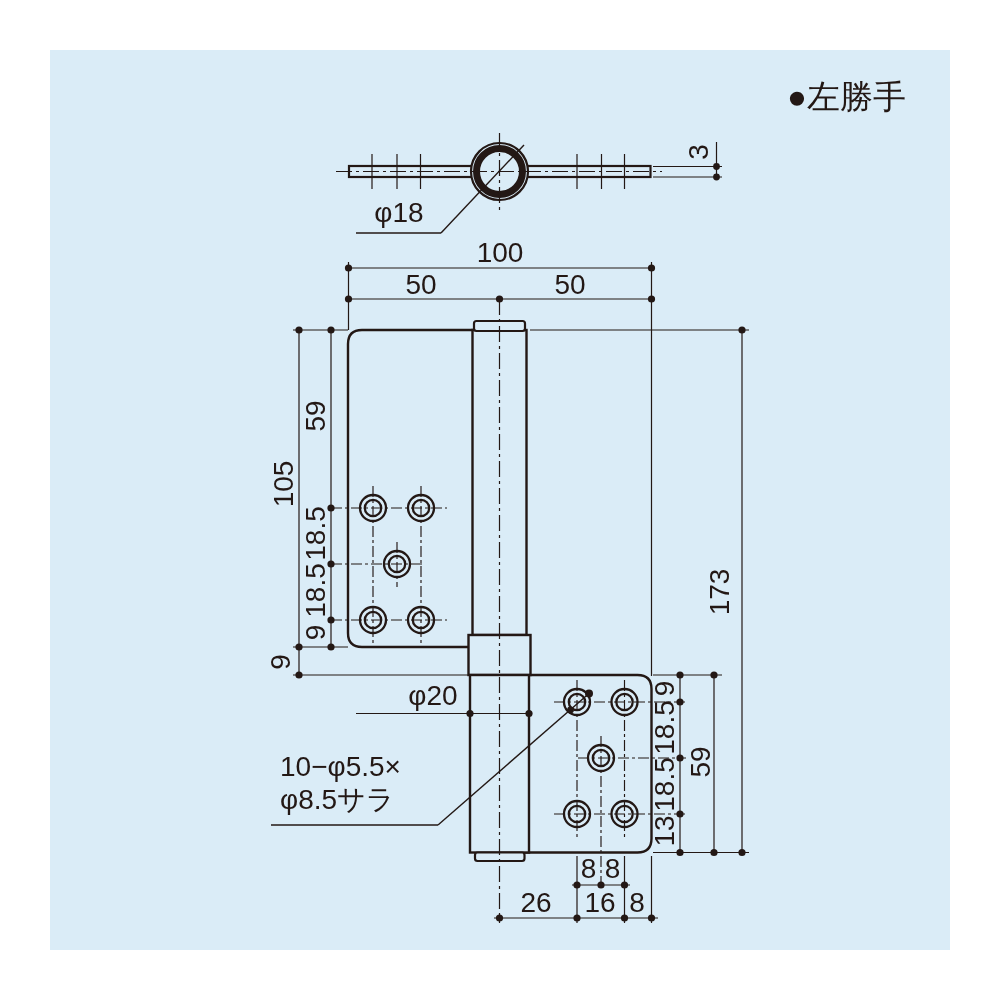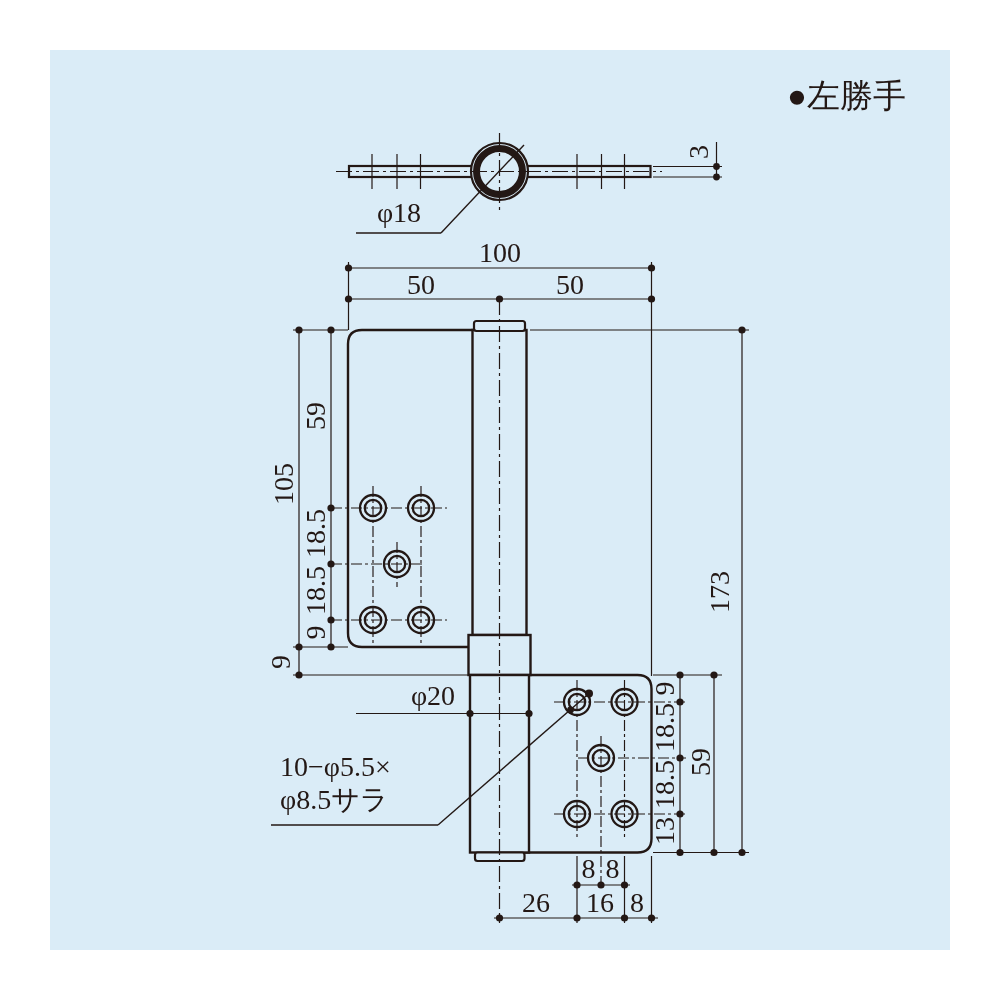--- a/index.html
+++ b/index.html
@@ -1,17 +1,17 @@
 <!DOCTYPE html>
 <html><head>
 <meta charset="utf-8">
 <style>
   html,body{margin:0;padding:0;background:#ffffff;}
   .stage{position:relative;width:1000px;height:1000px;background:#ffffff;overflow:hidden;
-         font-family:Liberation Serif, serif;}
+         font-family:Liberation Sans, sans-serif;}
   svg{position:absolute;left:0;top:0;}
   .o   {stroke:#231815;stroke-width:2.4;fill:none;stroke-linecap:round;}
   .o2  {stroke:#231815;stroke-width:2.2;fill:none;}
   .fillp{fill:#daecf7;}
   .t   {stroke:#231815;stroke-width:1.2;fill:none;}
   .t2  {stroke:#231815;stroke-width:1.4;fill:none;}
   .ct  {stroke:#231815;stroke-width:1.2;fill:none;stroke-dasharray:16 4 3 4;}
   .hx  {stroke:#231815;stroke-width:1.15;fill:none;stroke-dasharray:11 3 3 3;}
   .hc  {stroke:#231815;stroke-width:2.3;fill:none;}
   .dot {fill:#231815;stroke:none;}

